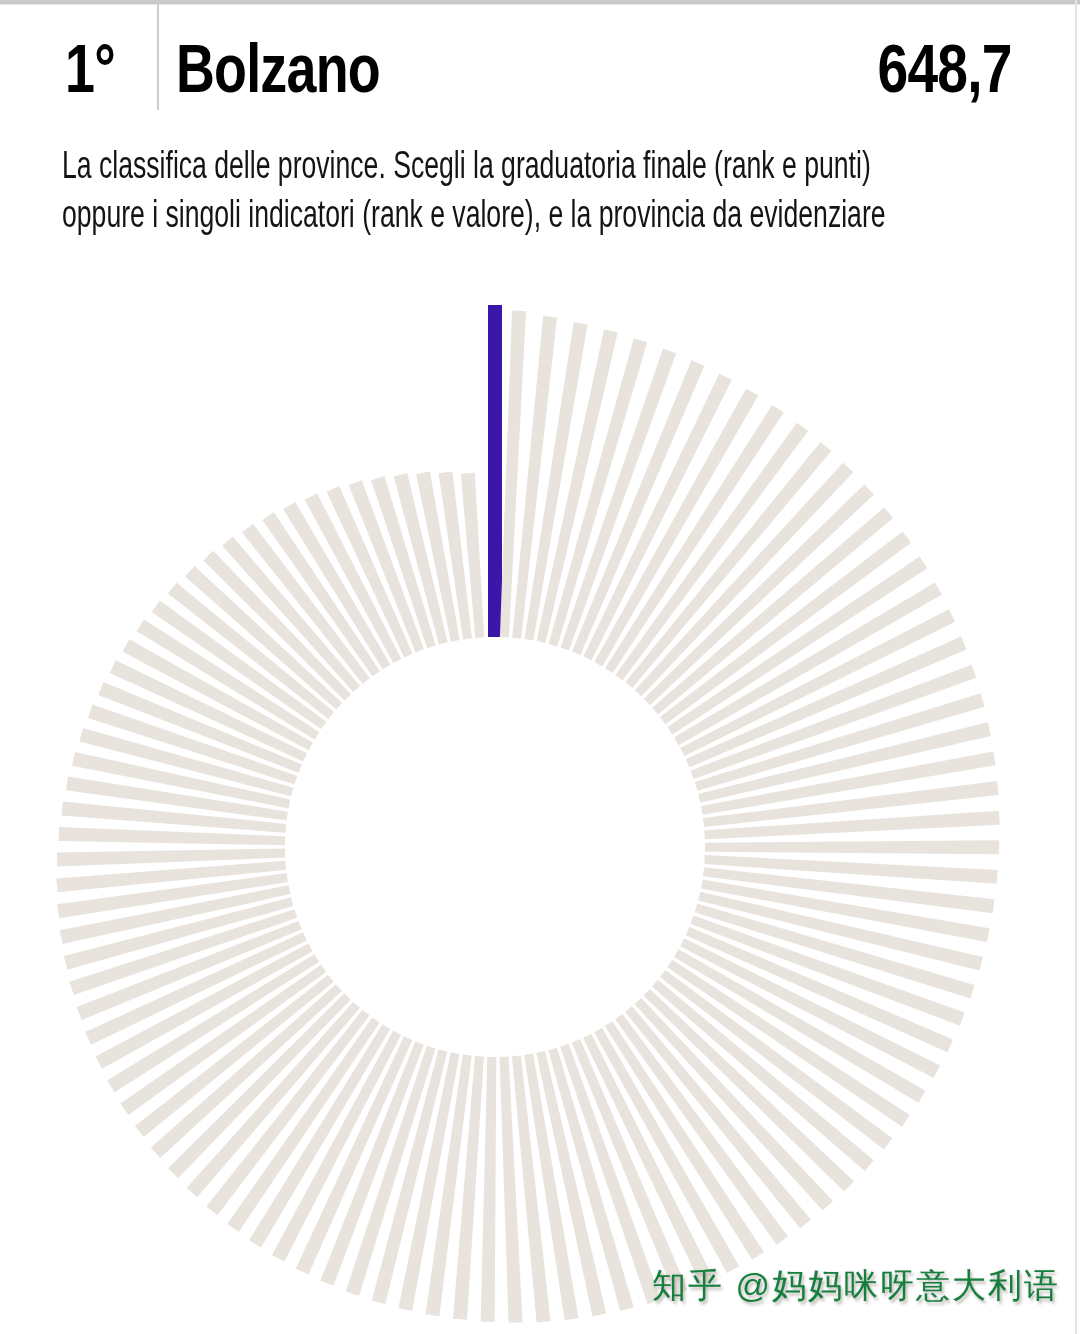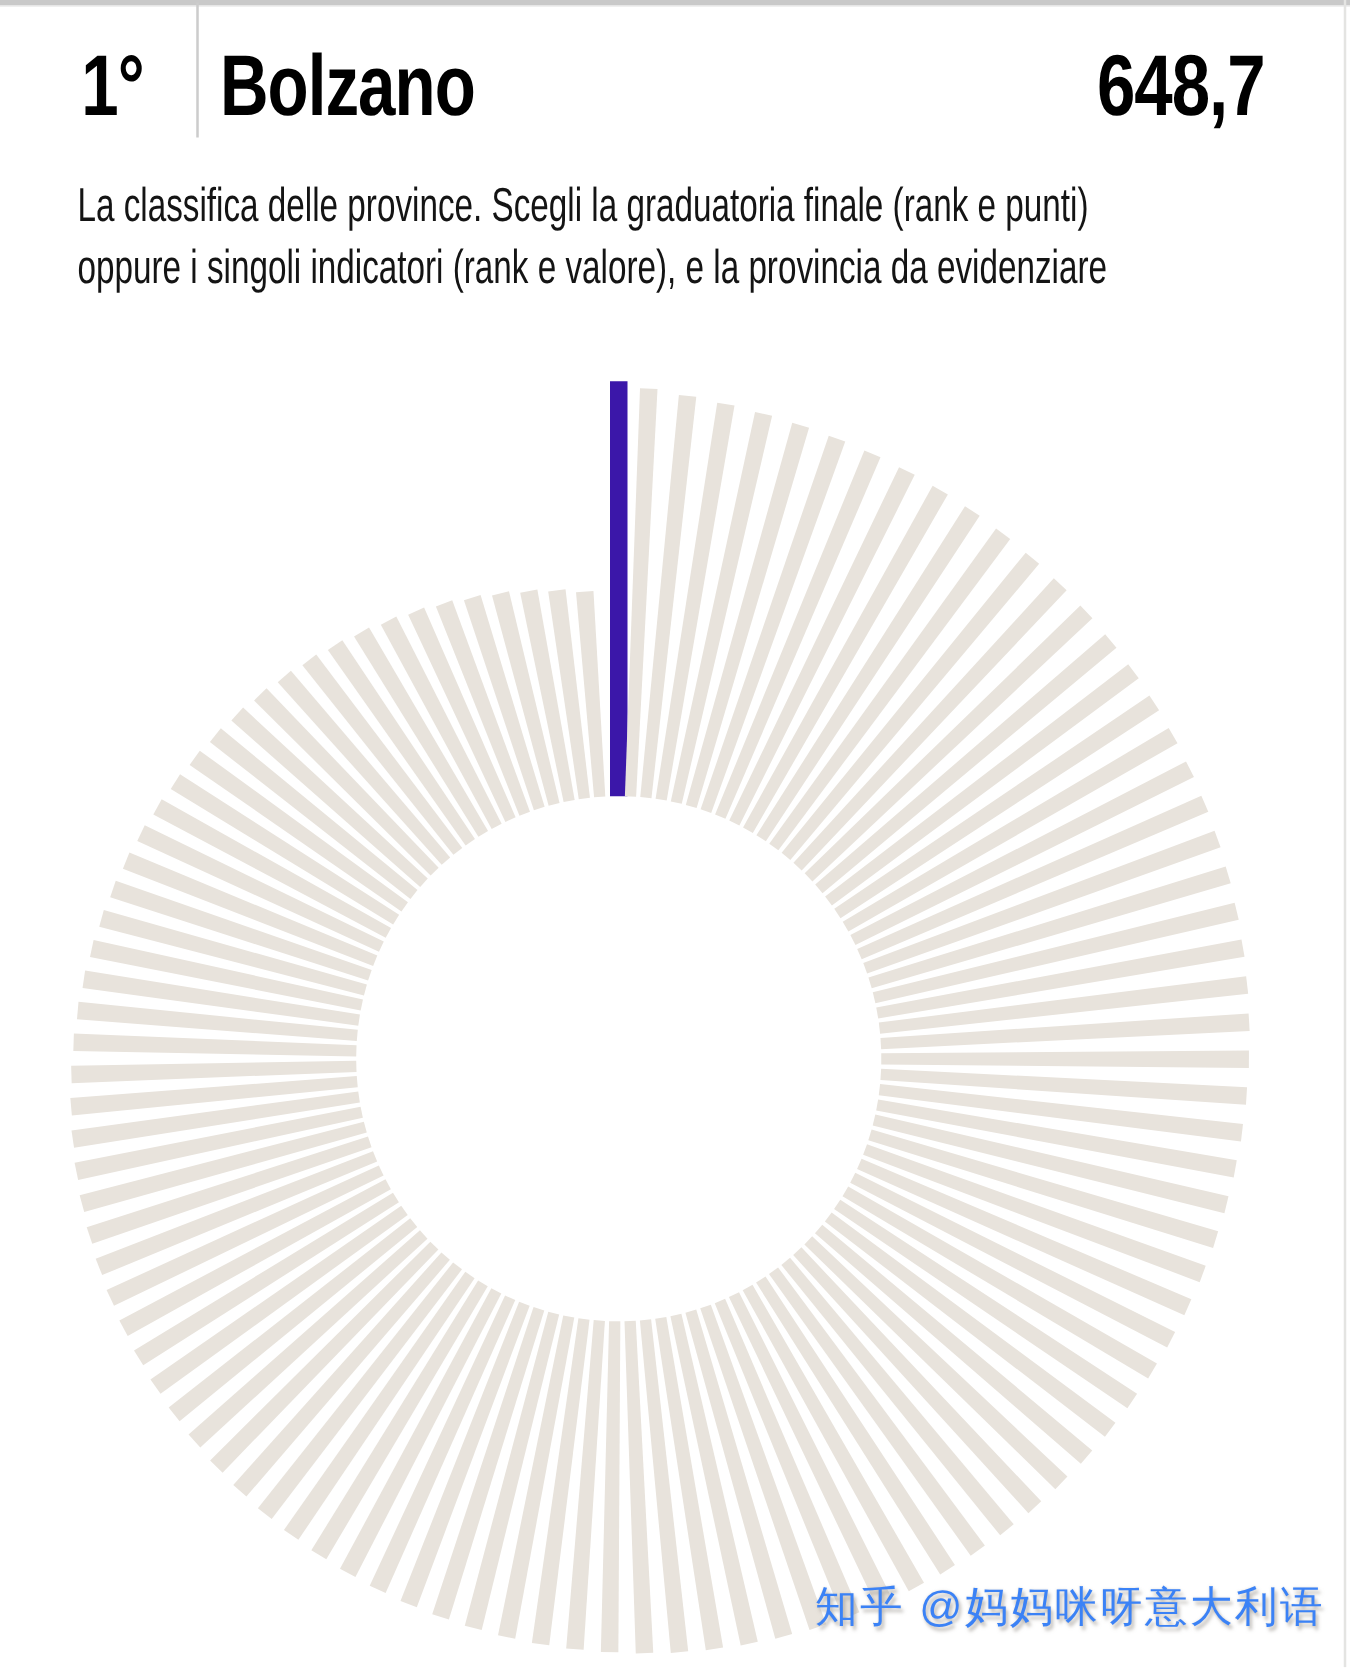--- a/index.html
+++ b/index.html
@@ -35,21 +35,21 @@
     font-size:38px;font-weight:400;color:#141414;
     line-height:49px;white-space:nowrap;
     transform:scaleX(0.70);transform-origin:left top;
     letter-spacing:0;
   }
   .desc span{display:block;}
   #chart{position:absolute;left:0;top:0;width:1080px;height:1334px;}
   .watermark{
     position:absolute;right:20px;top:1263px;
     font-size:34px;letter-spacing:2px;white-space:nowrap;
-    color:#3b82f6;
+    color:#15803d;
     text-shadow:2px 3px 3px rgba(140,135,128,0.55), 0 0 2px rgba(160,155,150,0.35);
     font-family:"Liberation Sans", sans-serif;
   }
 </style>
 </head>
 <body>
 
 <div class="stage">
 
   <div class="top-edge"></div>

